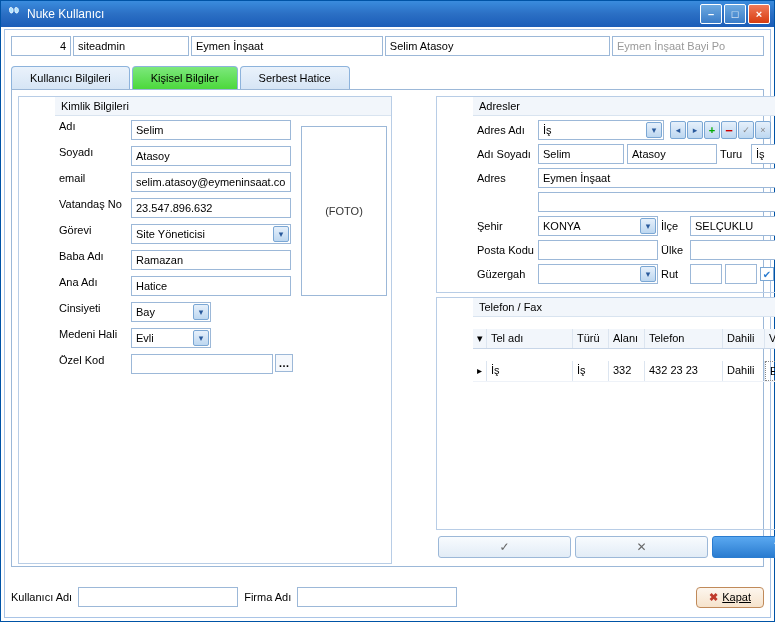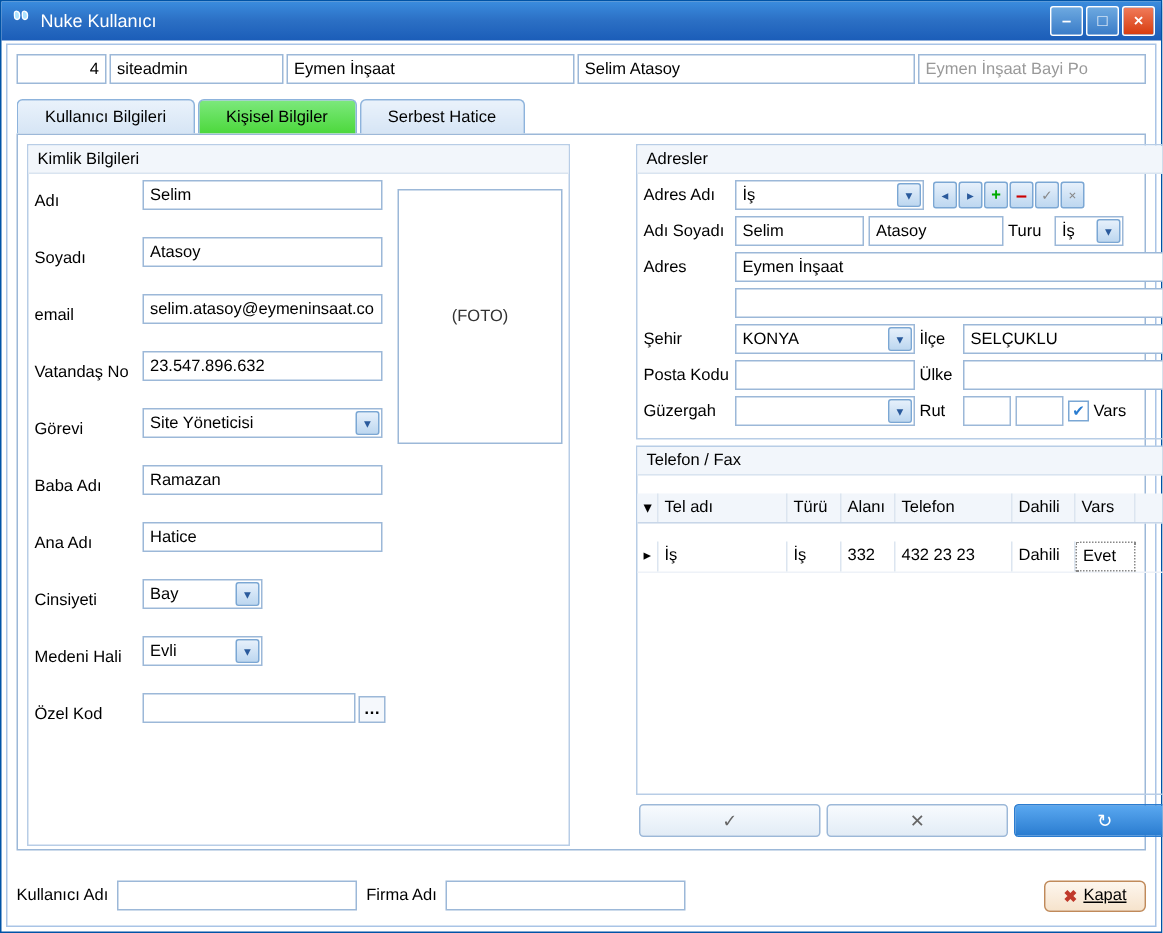--- a/index.html
+++ b/index.html
@@ -20,25 +20,25 @@
 .toprow .f1 { width: 116px; }
 .toprow .f2 { width: 195px; }
 .toprow .f3 { width: 229px; }
 .toprow .f4 { flex: 1; color: #999; }
 .tabs { display: flex; padding: 0 6px; margin-top: 4px; gap: 2px; }
 .tab { padding: 5px 18px; border: 1px solid #8db3dc; border-bottom: none; background: linear-gradient(#eaf2fb,#d6e5f5); border-radius: 4px 4px 0 0; font-size: 11px; cursor: pointer; }
 .tab.active { background: linear-gradient(#7ce87c,#4cd83c); color: #000; font-weight: normal; }
 .panel { border: 1px solid #9cb8d8; margin: 0 6px 6px 6px; padding: 4px; height: 478px; display: flex; }
 .leftpane { width: 378px; }
 .rightpane { flex: 1; display: flex; flex-direction: column; margin-left: 40px; }
-.groupbox { border: 1px solid #b8cde6; margin: 2px; }
+.groupbox { border: 1px solid #b8cde6; margin: 2px; padding-left: 36px; }
 .groupbox .gtitle { font-size: 11px; padding: 3px 6px; background: #f2f6fb; border-bottom: 1px solid #d9e4f0; }
 .kimlik-body { display: flex; }
 .kform { padding: 4px; }
-.krow { display: flex; align-items: flex-end; margin-bottom: 18px; }
+.krow { display: flex; align-items: flex-start; margin-bottom: 6px; }
 .krow label { width: 72px; font-size: 11px; }
 .krow input, .krow .combo { height: 20px; border: 1px solid #9cb8d8; font-size: 11px; padding: 0 4px; }
 .combo { display: flex; align-items: center; position: relative; background: #fff; }
 .combo .dd { position: absolute; right: 1px; top: 1px; width: 16px; height: 16px; border: 1px solid #7ba7d4; background: linear-gradient(#e6f0fb,#bdd7f0); display: flex; align-items: center; justify-content: center; border-radius: 2px; }
 .dd::after { content: "▾"; font-size: 9px; color: #2a5a9c; }
 .w160 { width: 160px; } .w80 { width: 80px; }
 .dotbtn { width: 18px; height: 18px; border: 1px solid #9cb8d8; background: #f5f8fc; margin-left: 2px; display: flex; align-items: center; justify-content: center; font-weight: bold; cursor: pointer; }
 .photo { width: 110px; height: 170px; border: 1px solid #9cb8d8; margin: 10px 4px 4px 4px; display: flex; align-items: center; justify-content: center; color: #333; font-size: 11px; }
 .adresler-body { padding: 4px; font-size: 11px; }
 .arow { display: flex; align-items: center; margin-bottom: 4px; gap: 3px; }

